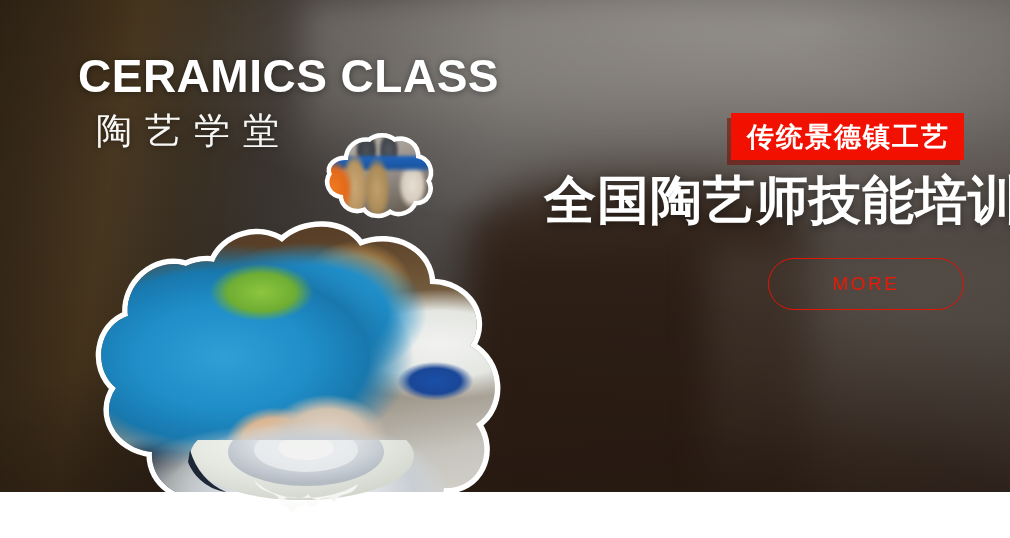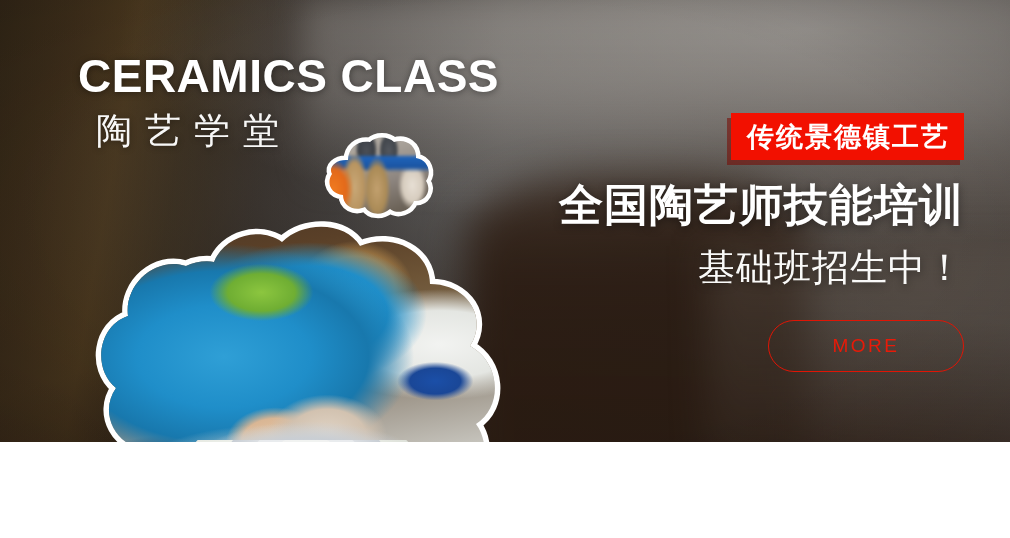--- a/index.html
+++ b/index.html
@@ -12,21 +12,21 @@
     width: 1010px;
     height: 538px;
     overflow: hidden;
     font-family: "Liberation Sans", "DejaVu Sans", sans-serif;
   }
 
   
   #stage {
     position: relative;
     width: 1010px;
-    height: 442px;
+    height: 538px;
     background: #000000;
     overflow: hidden;
   }
 
   
   .banner {
     position: absolute;
     left: 0;
     top: 0;
     width: 1010px;
@@ -130,27 +130,28 @@
     font-size: 27px;
     line-height: 27px;
     font-weight: bold;
     letter-spacing: 2px;
     padding: 11px 14px 9px 16px;
     white-space: nowrap;
     box-shadow: -4px 5px 0 rgba(120,8,0,0.55);
   }
   .line-main {
     margin: 22px 0 0 0;
-    font-size: 44px;
+    font-size: 52px;
     line-height: 46px;
     font-weight: bold;
     letter-spacing: 1px;
     color: #ffffff;
     white-space: nowrap;
     text-shadow: 0 2px 8px rgba(0,0,0,0.46);
+    font-family: Liberation Mono, monospace;
   }
   .line-sub {
     margin: 18px 0 0 0;
     font-size: 37px;
     line-height: 44px;
     font-weight: 400;
     letter-spacing: 1px;
     color: #f9f9f8;
     white-space: nowrap;
     text-shadow: 0 2px 8px rgba(0,0,0,0.44);
@@ -336,21 +337,20 @@
     <div class="title-block">
       <h1 class="title-en">CERAMICS CLASS</h1>
       <h2 class="title-cn">陶艺学堂</h2>
     </div>
 
     <div class="right-block">
       <div class="badge-wrap">
         <span class="badge">传统景德镇工艺</span>
       </div>
       <p class="line-main">全国陶艺师技能培训</p>
-      <p class="line-sub">基础班招生中！</p>
       <div class="more-wrap">
         <button class="more-btn">MORE</button>
       </div>
     </div>
 
   </div>
 
   <div class="overflow-wheel">
     <svg width="250" height="82" viewBox="0 0 250 82" aria-hidden="true">
       <defs>

